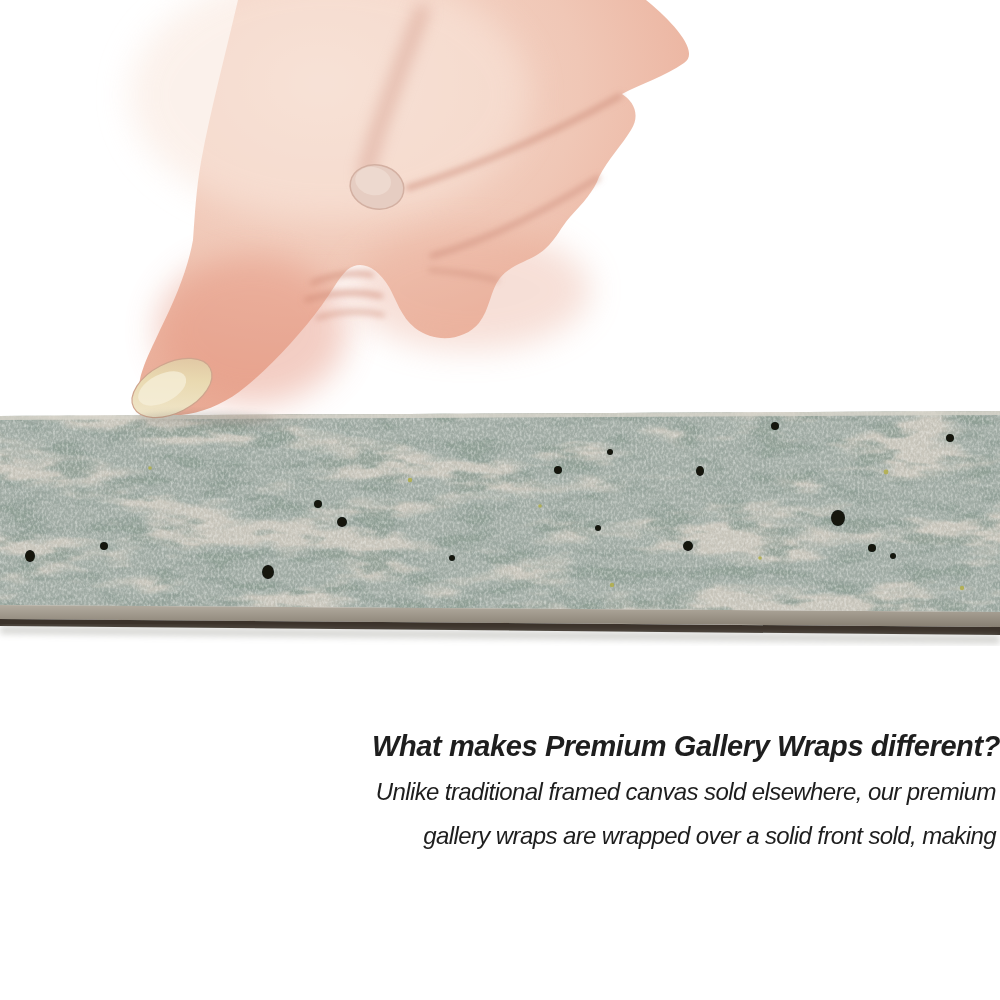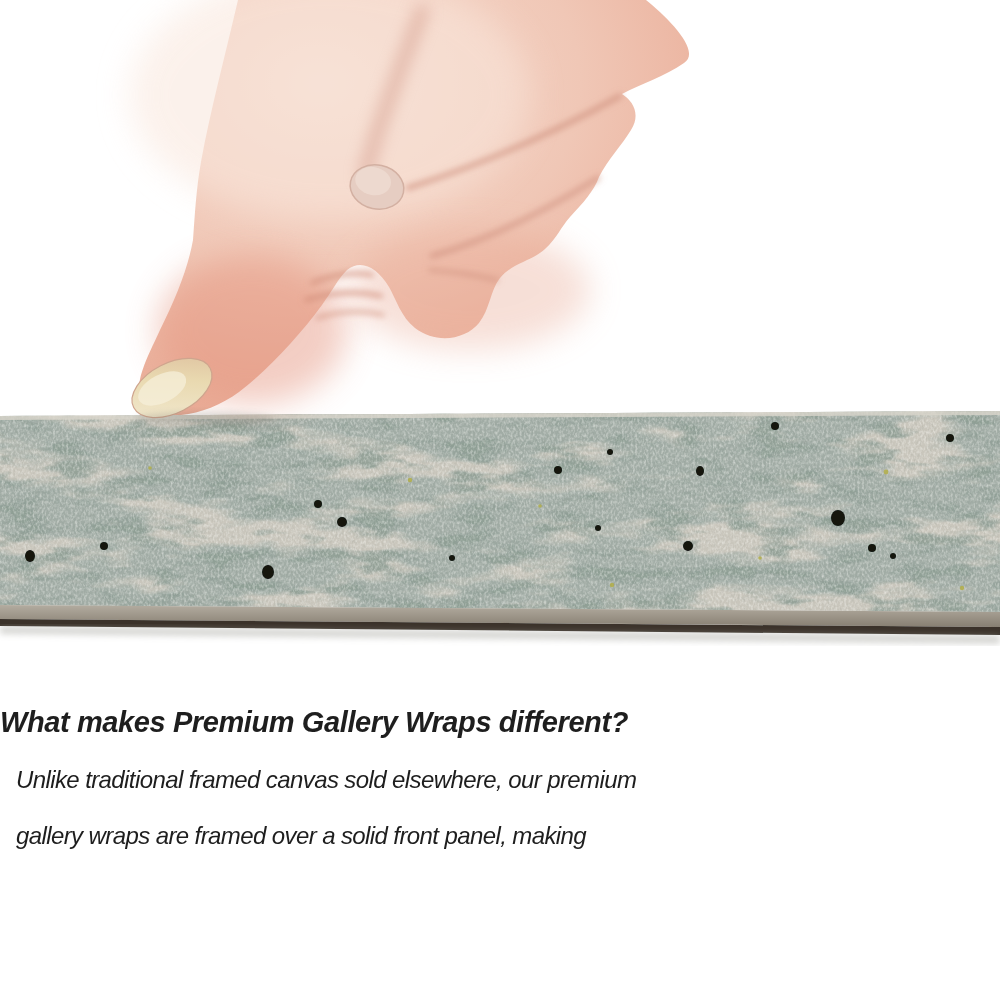--- a/index.html
+++ b/index.html
@@ -11,39 +11,39 @@
     position:relative;
   }
   .stage{position:absolute;inset:0;width:1000px;height:1000px;background:#ffffff;}
   .canvas-strip{
     position:absolute;left:0;top:408px;width:1000px;height:245px;
   }
   .hand-wrap{
     position:absolute;left:0;top:0;width:1000px;height:432px;z-index:5;
   }
   .copy-block{
-    position:absolute;left:0;top:700px;width:1000px;
-    text-align:left;
+    position:absolute;left:0;top:724px;width:1000px;
+    text-align:right;
     font-style:italic;
     color:#1e1e1e;
     z-index:6;
   }
   .headline{
     font-size:29px;
     font-weight:600;
     letter-spacing:-0.4px;
     line-height:44px;
     margin:0 0 2px 0;
   }
   .body-line{
     font-size:24px;
     font-weight:500;
     letter-spacing:-0.6px;
     line-height:40px;
-    margin:16px;
+    margin:4px;
   }
   svg{display:block;}
 </style>
 </head>
 <body>
 
 <div class="stage">
 
   <div class="canvas-strip">
     <svg width="1000" height="245" viewBox="0 0 1000 245" preserveAspectRatio="none">
@@ -204,16 +204,16 @@
         <ellipse cx="163" cy="384" rx="26" ry="14" fill="#f6efd9" opacity="0.75"></ellipse>
       </g>
 
       <ellipse cx="205" cy="419" rx="70" ry="7" fill="#6b675c" opacity="0.22" filter="url(#b3)"></ellipse>
     </svg>
   </div>
 
   <div class="copy-block">
     <p class="headline">What makes Premium Gallery Wraps different?</p>
     <p class="body-line">Unlike traditional framed canvas sold elsewhere, our premium</p>
-    <p class="body-line">gallery wraps are framed over a solid front panel, making</p>
+    <p class="body-line">gallery wraps are wrapped over a solid front sold, making</p>
   </div>
 
 </div>
 
 </body></html>

